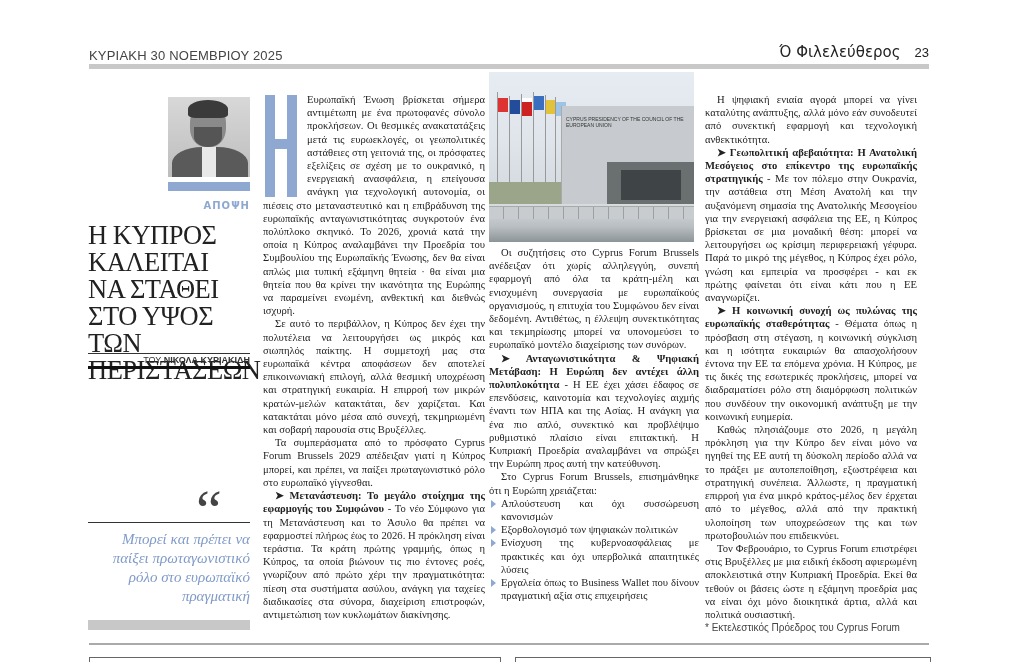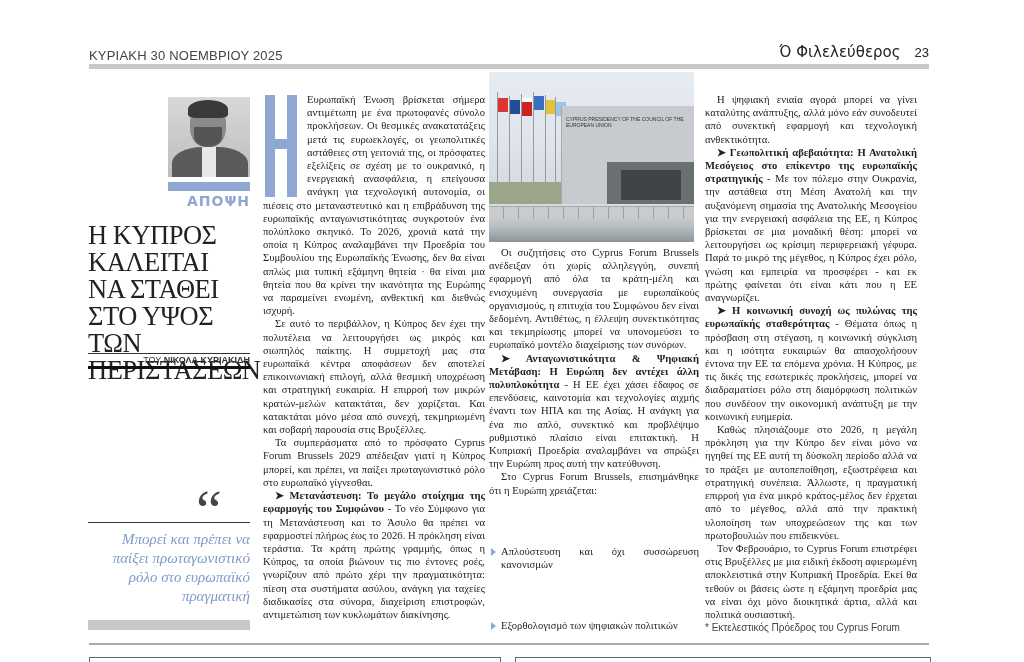--- a/index.html
+++ b/index.html
@@ -8,21 +8,21 @@
   .hdr-right{position:absolute;right:95px;top:43px;font-family:"DejaVu Sans",sans-serif;font-size:15px;color:#222;display:flex;gap:14px;align-items:baseline;}
   .hdr-right .pg{font-family:"Liberation Sans",sans-serif;font-size:13px;}
   .hdr-bar{position:absolute;left:89px;top:64px;width:840px;height:5px;background:#c8c8c8;}
   .photo{position:absolute;left:168px;top:97px;width:82px;height:80px;background:linear-gradient(180deg,#d8d8d8 0%,#bdbdbd 100%);overflow:hidden;}
   .photo .head{position:absolute;left:22px;top:6px;width:36px;height:44px;border-radius:45% 45% 42% 42%;background:#8a8a8a;}
   .photo .hair{position:absolute;left:20px;top:3px;width:40px;height:18px;border-radius:50% 50% 20% 20%;background:#3a3a3a;}
   .photo .beard{position:absolute;left:26px;top:30px;width:28px;height:20px;border-radius:0 0 50% 50%;background:#555;}
   .photo .body{position:absolute;left:4px;top:50px;width:76px;height:40px;border-radius:40% 40% 0 0;background:#5a5a5a;}
   .photo .shirt{position:absolute;left:34px;top:50px;width:14px;height:30px;background:#e8e8e8;}
   .opinion-bar{position:absolute;left:168px;top:182px;width:82px;height:9px;background:#8fa8d2;}
-  .opinion{position:absolute;left:168px;top:193px;width:82px;text-align:right;font-family:"DejaVu Sans",sans-serif;font-weight:bold;font-size:14px;color:#8fa8d2;letter-spacing:1px;}
+  .opinion{position:absolute;left:168px;top:200px;width:82px;text-align:right;font-family:"DejaVu Sans",sans-serif;font-weight:bold;font-size:10px;color:#8fa8d2;letter-spacing:1px;}
   .headline{position:absolute;left:88px;top:222px;width:162px;text-align:left;font-family:"Liberation Serif",serif;font-size:26.5px;line-height:27px;color:#222;letter-spacing:-0.5px;}
   .byline-rule{position:absolute;left:88px;top:353px;width:162px;height:1px;background:#333;}
   .byline{position:absolute;left:88px;top:355px;width:162px;text-align:right;font-family:"Liberation Sans",sans-serif;font-size:9px;color:#333;}
   .byline b{font-weight:bold;}
   .byline-rule2{position:absolute;left:88px;top:366px;width:162px;height:3px;background:#111;}
   .quote-mark{position:absolute;left:196px;top:490px;font-family:"Liberation Serif",serif;font-size:58px;color:#444;line-height:40px;}
   .quote-rule{position:absolute;left:88px;top:522px;width:162px;height:1px;background:#333;}
   .pullquote{position:absolute;left:88px;top:530px;width:162px;text-align:right;font-family:"Liberation Serif",serif;font-style:italic;font-size:15px;line-height:19px;color:#7f9ac8;}
   .quote-bar{position:absolute;left:88px;top:620px;width:162px;height:10px;background:#c8c8c8;}
   .col{position:absolute;font-family:"Liberation Serif",serif;font-size:10.6px;line-height:13.2px;color:#222;text-align:justify;hyphens:manual;}
@@ -41,21 +41,21 @@
   .np-bld .txt{position:absolute;left:4px;top:10px;font-family:"Liberation Sans",sans-serif;font-size:5px;color:#333;line-height:6px;}
   .np-door{position:absolute;left:118px;top:90px;width:87px;height:44px;background:#6a6f70;}
   .np-door2{position:absolute;left:132px;top:98px;width:60px;height:30px;background:#3f4547;}
   .np-flags{position:absolute;left:4px;top:20px;width:68px;height:50px;}
   .flag{position:absolute;width:10px;height:14px;}
   .pole{position:absolute;width:1px;background:#999;}
   .np-ground{position:absolute;left:0;top:132px;width:205px;height:38px;background:linear-gradient(180deg,#d7dcdf 0%,#b8bec2 60%,#8d9497 100%);}
   .np-fence{position:absolute;left:0;top:134px;width:205px;height:12px;border-top:1px solid #aaa;background:repeating-linear-gradient(90deg,#c8ccce 0 14px,#9aa0a3 14px 15px);}
   .np-grass{position:absolute;left:0;top:110px;width:72px;height:22px;background:#9ba58a;}
   .col2 ul{list-style:none;margin:0;padding:0;}
-  .col2 li{position:relative;padding-left:12px;margin-top:48px;}
+  .col2 li{position:relative;padding-left:12px;}
   .col2 li::before{content:"";position:absolute;left:2px;top:3px;width:0;height:0;border-left:5px solid #8fa8d2;border-top:4px solid transparent;border-bottom:4px solid transparent;}
   .credit{font-family:"Liberation Sans",sans-serif;font-size:10px;color:#444;margin-top:2px;text-indent:0 !important;text-align:left;}
   .foot-rule{position:absolute;left:89px;top:643px;width:840px;height:2px;background:#aaa;}
   .box-left{position:absolute;left:89px;top:657px;width:410px;height:10px;border:1px solid #666;border-bottom:none;}
   .box-right{position:absolute;left:515px;top:657px;width:414px;height:10px;border:1px solid #666;border-bottom:none;}
 </style>
 </head>
 <body>
 
 <div>

